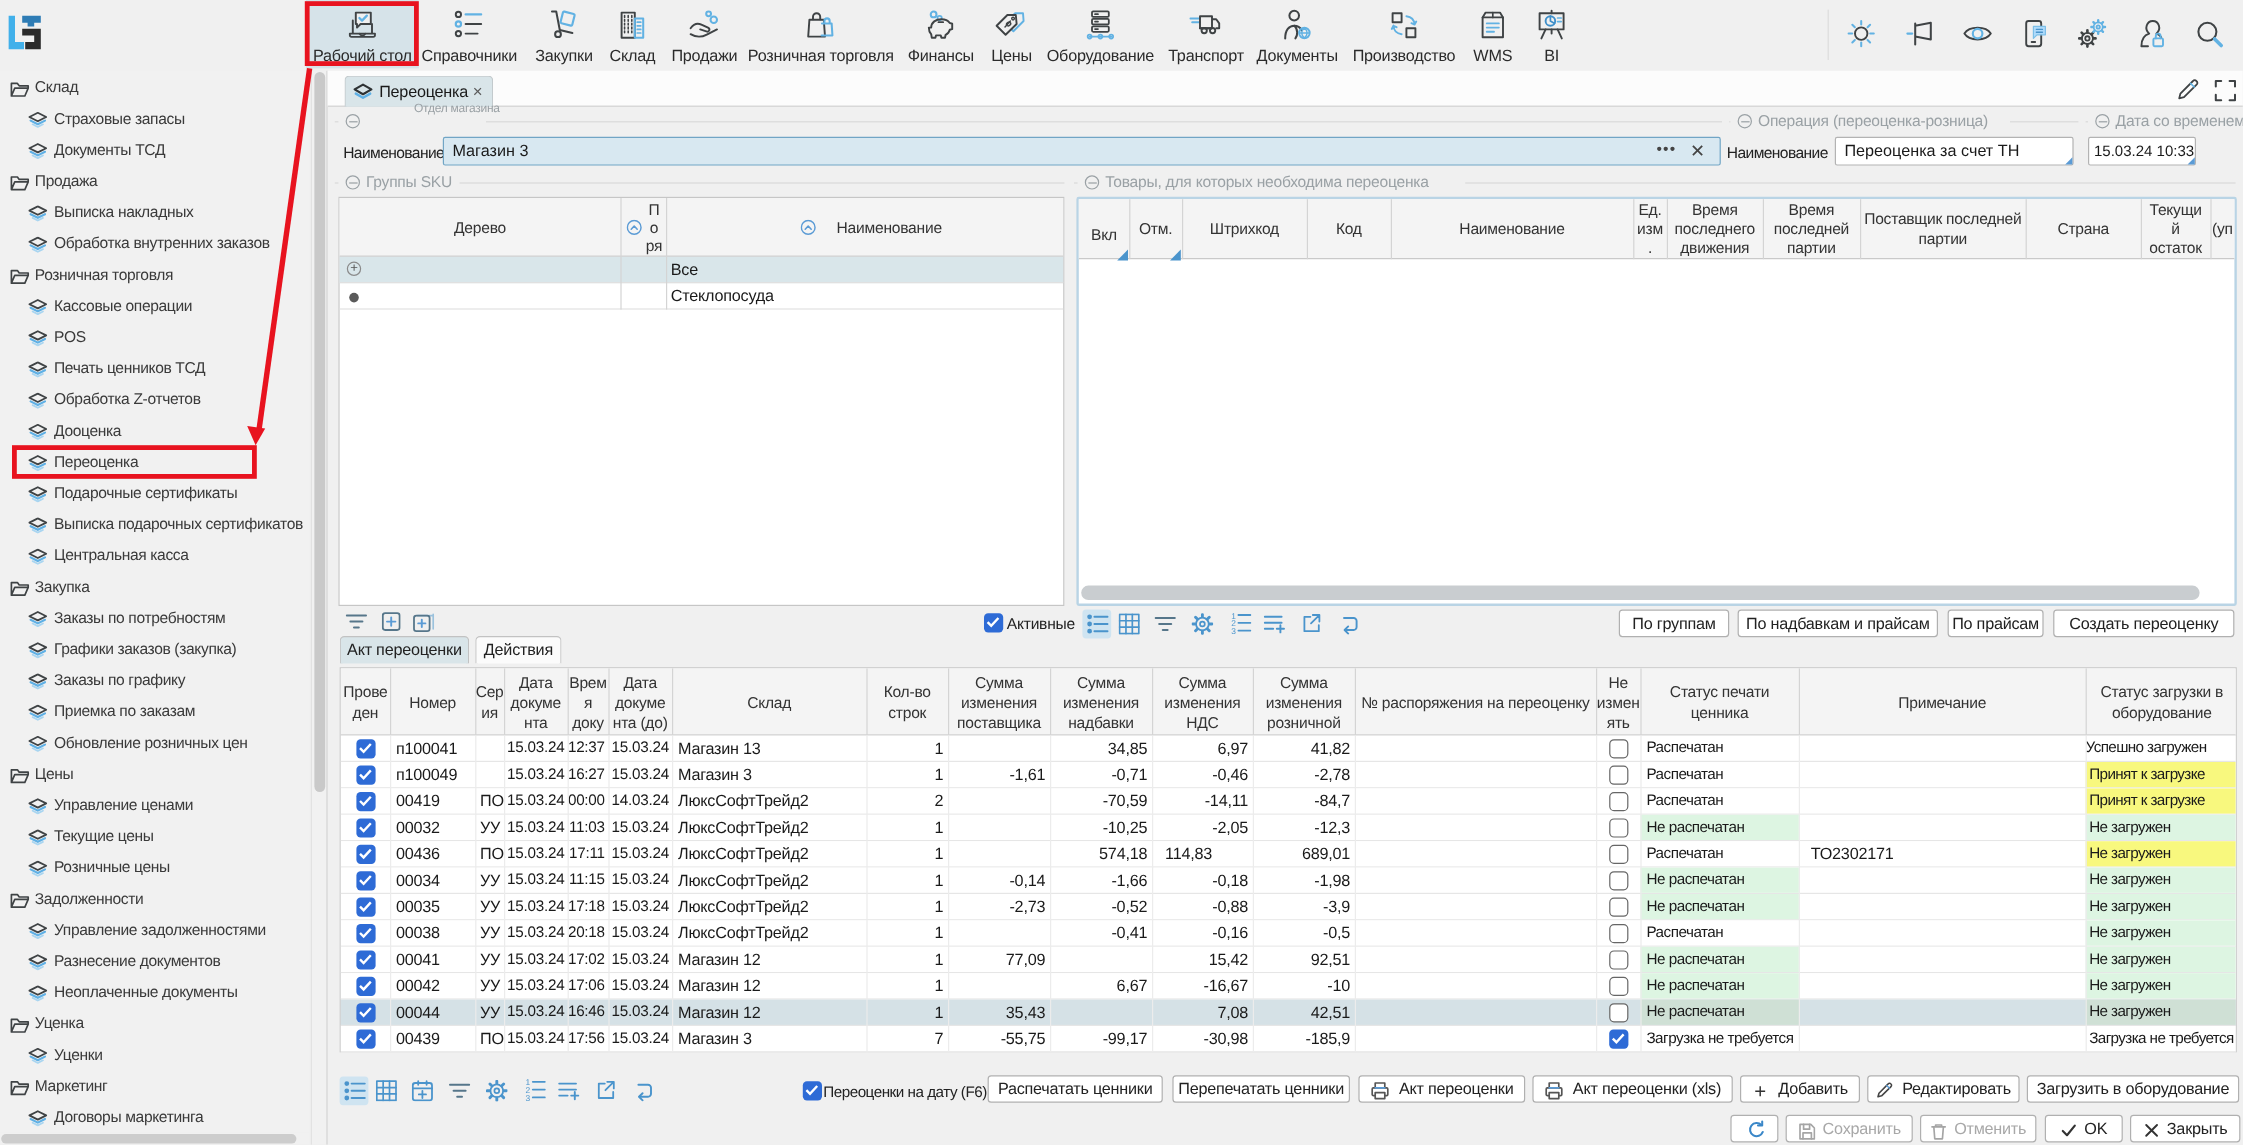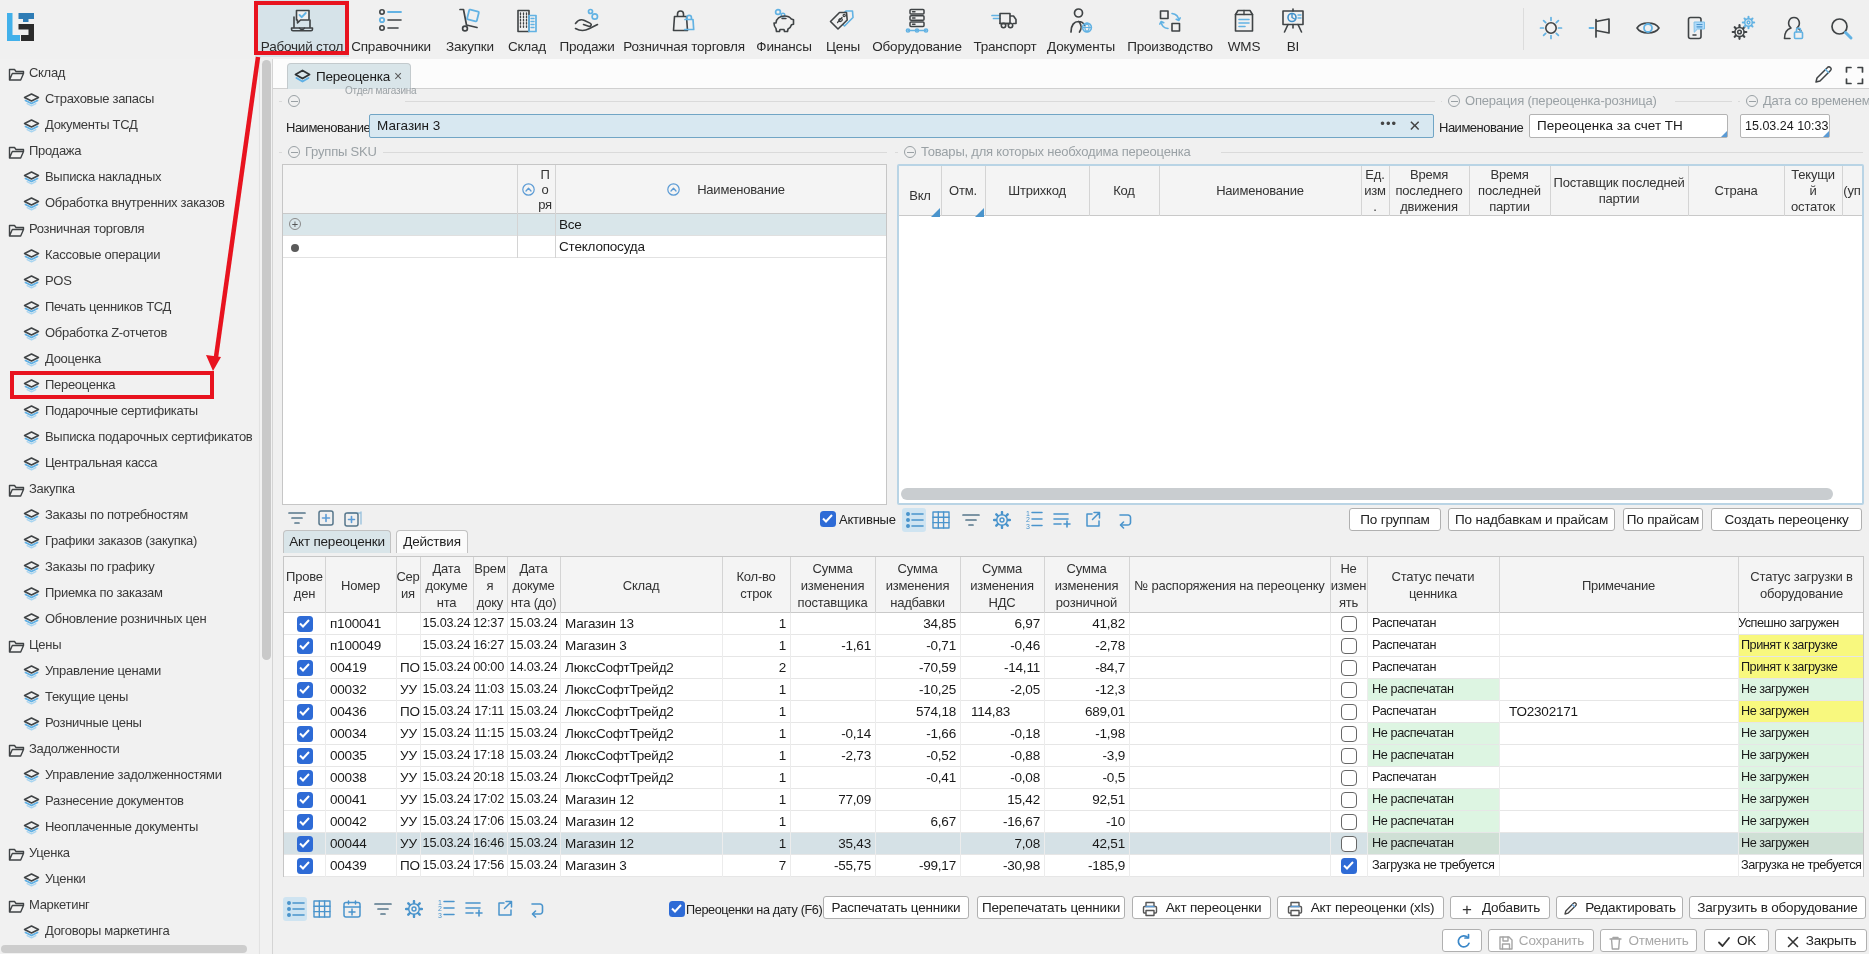--- a/index.html
+++ b/index.html
@@ -600,20 +600,23 @@
 <div class="fldline" style="left:6px;top:93px;width:3px;"></div>
     <div class="abs" style="left:15px;top:87px;width:12px;height:12px;border:1px solid #9aa1a5;border-radius:50%;">
       <div style="position:absolute;left:2px;top:4.5px;width:7px;height:1.4px;background:#9aa1a5;"></div>
     </div>
     <div class="fldlbl" style="left:32px;top:85px;font-size:13px;">Группы SKU</div>
     <div class="fldline" style="left:110px;top:93px;width:504px;"></div>
 <div class="tbl" style="left:9px;top:105px;width:605px;height:341px;">
 <div class="th-bg" style="left:0;top:0;width:603px;height:49px;"></div>
 <div class="vline" style="left:234px;top:0;height:49px;"></div>
 <div class="vline" style="left:272px;top:0;height:49px;"></div>
+<div class="hc" style="left:0;top:0;width:234px;height:49px;">
+        <span>Дерево</span>
+      </div>
 <div class="abs" style="left:239px;top:18px;">
         <svg width="13" height="13" viewBox="0 0 13 13" fill="none" stroke-linecap="round" stroke-linejoin="round">
           <circle cx="6.5" cy="6.5" r="5.7" stroke="#5b9bd5" stroke-width="1.2"></circle>
           <path d="M4 8 l2.5-2.7 L9 8" stroke="#5b9bd5" stroke-width="1.3" <="" svg=""></path>
         </svg>
       </div>
 <div class="hc" style="left:252px;top:0;width:20px;height:49px;line-height:15px;">
         <span>П<br>о<br>ря</span>
       </div>
 <div class="abs" style="left:384px;top:18px;">
@@ -1033,21 +1036,21 @@
         </div>
 <div class="cell" style="left:46px;top:0;width:66px;">00038</div>
 <div class="cell" style="left:116px;top:0;width:26px;">УУ</div>
 <div class="cell" style="left:137px;top:0;width:51px;font-size:12.7px;text-align:center;">15.03.24</div>
 <div class="cell num" style="left:180px;top:0;width:40px;font-size:12.7px;">20:18</div>
 <div class="cell" style="left:224px;top:0;width:51px;font-size:12.7px;text-align:center;">15.03.24</div>
 <div class="cell" style="left:281px;top:0;width:160px;">ЛюксСофтТрейд2</div>
 <div class="cell num" style="left:438px;top:0;width:64px;">1</div>
 <div class="cell num" style="left:506px;top:0;width:81px;"></div>
 <div class="cell num" style="left:591px;top:0;width:81px;">-0,41</div>
-<div class="cell num" style="left:676px;top:0;width:80px;">-0,08</div>
+<div class="cell num" style="left:676px;top:0;width:80px;">-0,16</div>
 <div class="cell num" style="left:760px;top:0;width:81px;">-0,5</div>
 <div class="cb off" style="left:1057px;top:3px;"></div>
 <div class="cell" style="left:1083px;top:0;width:132px;background:transparent;padding-left:5px;font-size:12.7px;letter-spacing:-0.4px;">Распечатан</div>
 <div class="cell" style="left:1454px;top:0;width:125px;background:#ddf5e2;padding-left:3px;font-size:12.7px;letter-spacing:-0.5px;">Не загружен</div>
 </div>
 <div class="abs" style="left:0;top:232px;width:1579px;height:22px;background:#fff;border-bottom:1px solid #e6e6e6;">
 <div class="cb on" style="left:13px;top:3px;">
           <svg width="13" height="11" viewBox="0 0 13 11" fill="none">
             <path d="M2 5.5 l3 3 l6-6.5" stroke="#fff" stroke-width="2"></path>
           </svg>

